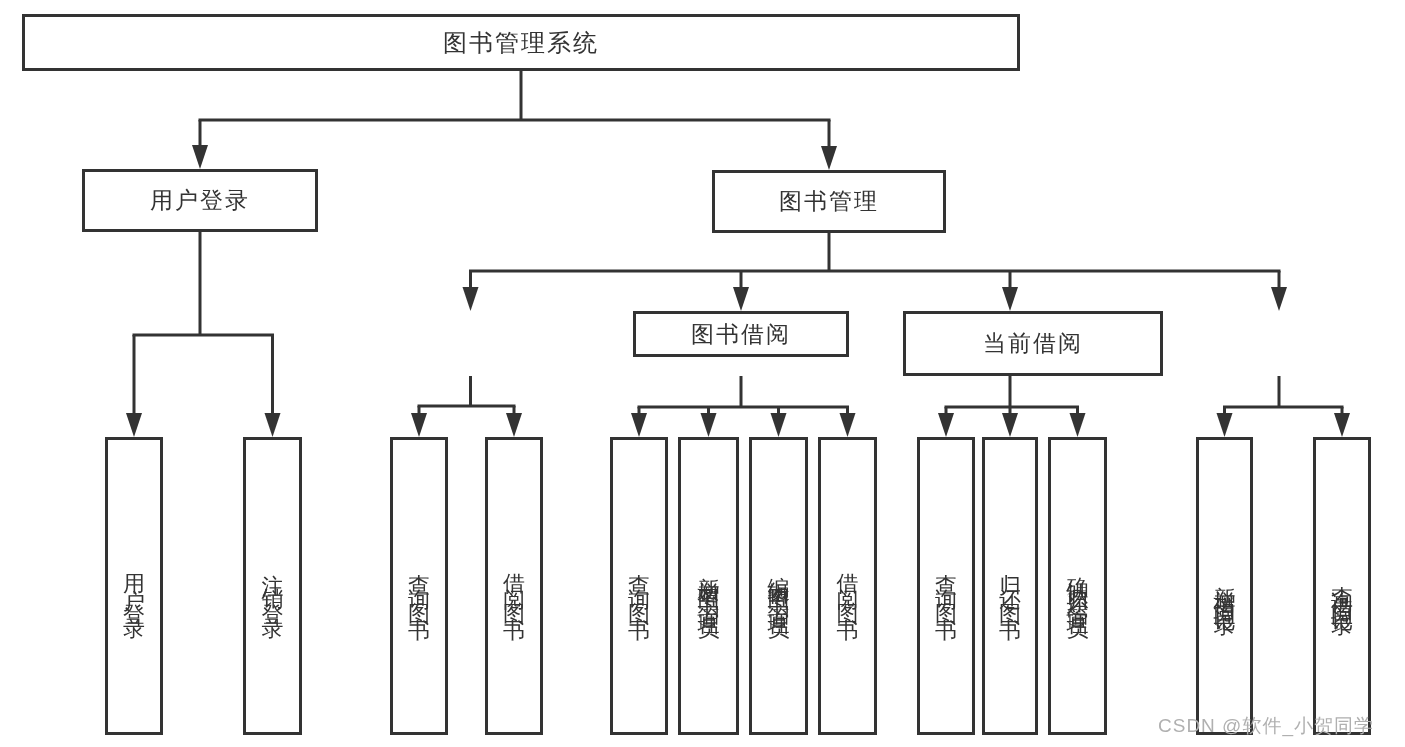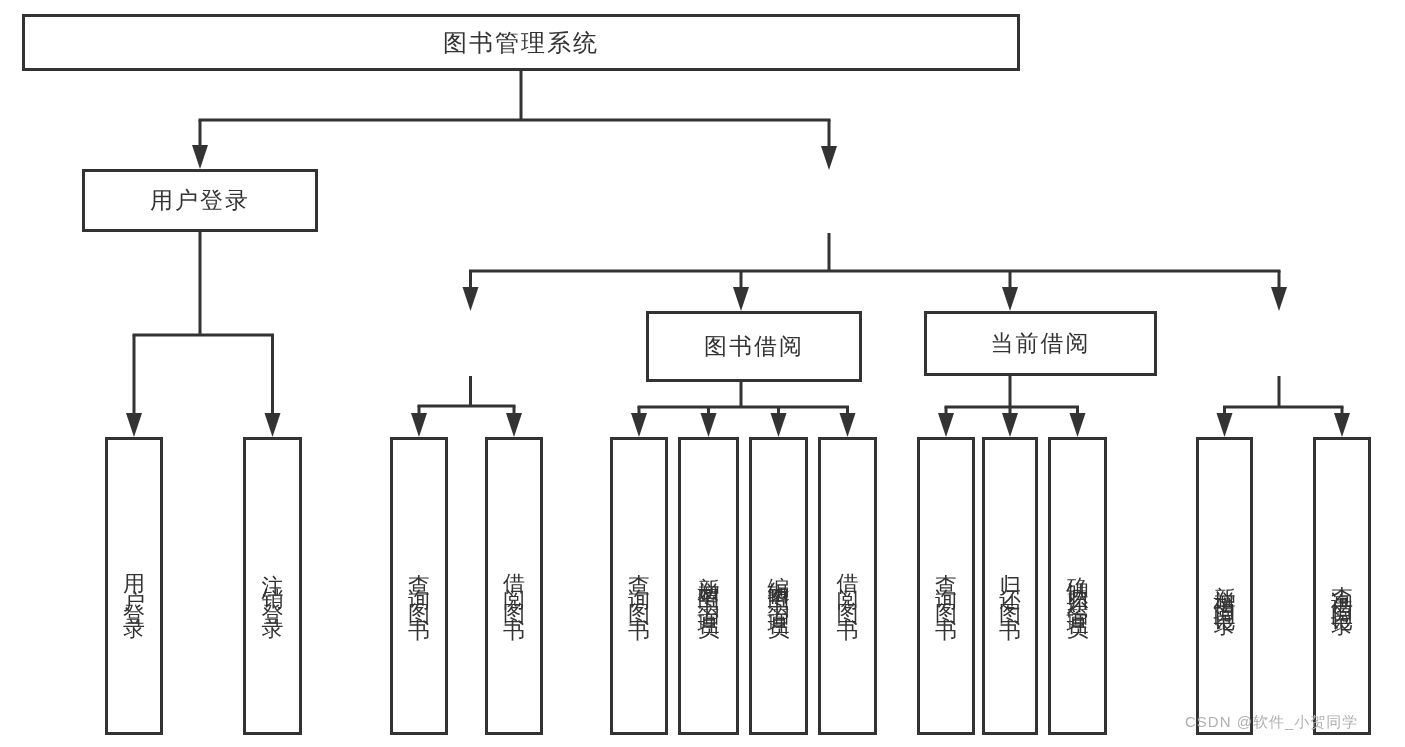--- a/index.html
+++ b/index.html
@@ -27,22 +27,22 @@
     writing-mode:vertical-rl;
     text-orientation:mixed;
     font-size:22px;
     line-height:1;
     white-space:nowrap;
   }
   .ls-wide{letter-spacing:15px;}
   .ls-tight{letter-spacing:6px;}
   #watermark{
     position:absolute;
-    left:1185px;top:713px;
-    font-size:15px;
+    left:1158px;top:713px;
+    font-size:19px;
     color:#b0b0b0;
     letter-spacing:1px;
     white-space:nowrap;
   }
 </style>
 </head>
 <body>
 
 <div id="canvas">
 
@@ -115,23 +115,24 @@
       <polygon points="1069.5,413 1085.5,413 1077.5,437"></polygon>
 
       <polygon points="1216.5,413 1232.5,413 1224.5,437"></polygon>
       <polygon points="1334,413 1350,413 1342,437"></polygon>
     </g>
   </svg>
 
   <div class="node hnode root" style="left:22px;top:14px;width:998px;height:57px">图书管理系统</div>
 
   <div class="node hnode" style="left:82px;top:169px;width:236px;height:63px">用户登录</div>
+  <div class="node hnode" style="left:712px;top:170px;width:234px;height:63px">图书管理</div>
 
-  <div class="node hnode" style="left:646px;top:311px;width:216px;height:71px">图书借阅</div>
-  <div class="node hnode" style="left:924px;top:311px;width:233px;height:65px">当前借阅</div>
+  <div class="node hnode" style="left:633px;top:311px;width:216px;height:46px">图书借阅</div>
+  <div class="node hnode" style="left:903px;top:311px;width:260px;height:65px">当前借阅</div>
 
   <div class="node" style="left:105px;top:437px;width:58px;height:298px">
     <span class="vlabel ls-wide">用户登录</span>
   </div>
   <div class="node" style="left:243px;top:437px;width:59px;height:298px">
     <span class="vlabel ls-wide">注销登录</span>
   </div>
 
   <div class="node" style="left:390px;top:437px;width:58px;height:298px">
     <span class="vlabel ls-wide">查询图书</span>

